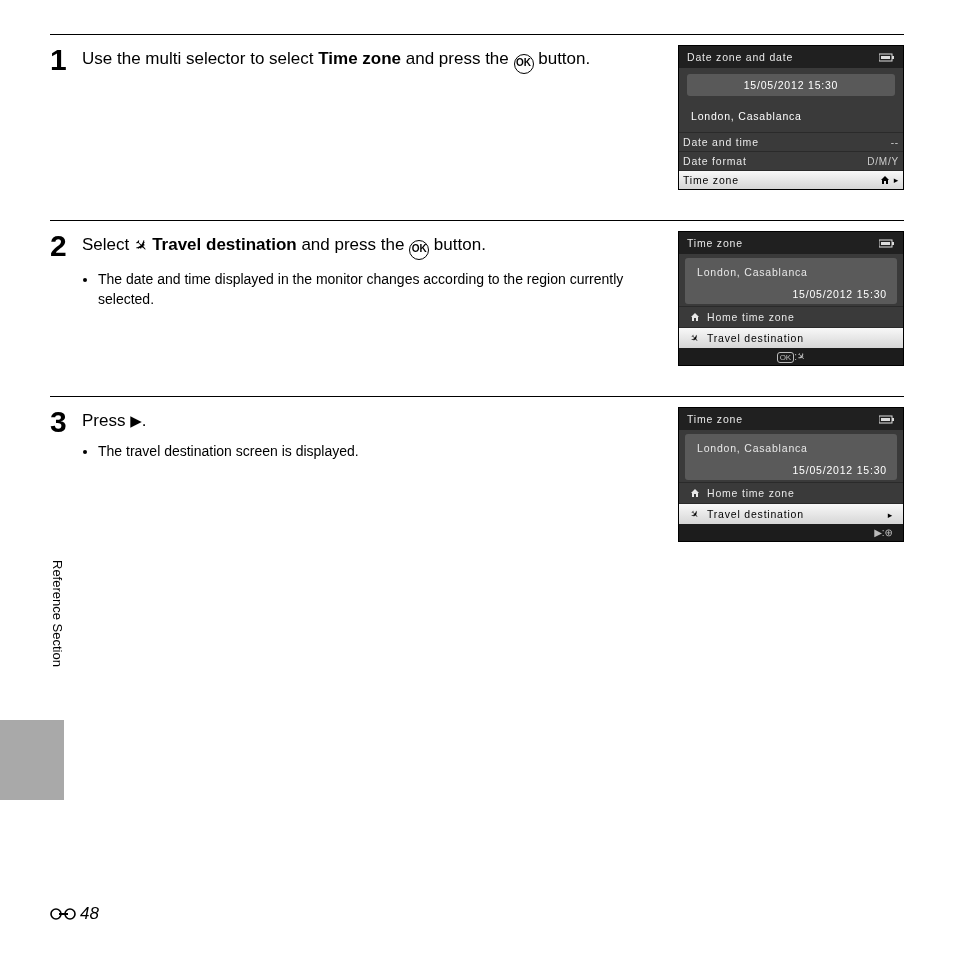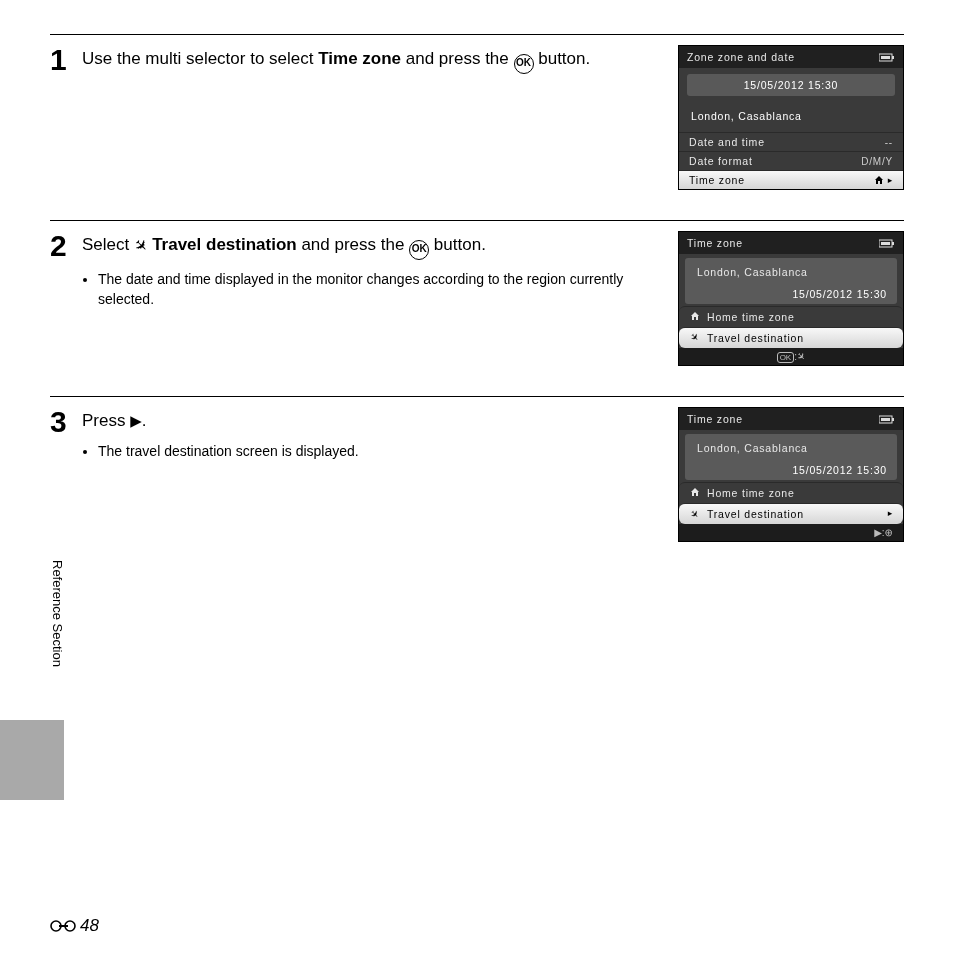--- a/index.html
+++ b/index.html
@@ -120,38 +120,37 @@
   .screen .loc-box .dt2 {
     text-align:right;
     color:#fff;
     font-size:10.5px;
     padding-top:10px;
   }
   .screen .row {
     display:flex;
     justify-content:space-between;
     align-items:center;
-    padding:3px 10px;
+    padding:3px 4px;
     font-size:10.5px;
     background:#3a3a3a;
     border-top:1px solid #2a2a2a;
   }
   .screen .row.sel {
     background: linear-gradient(#f8f8f8,#d6d6d6);
     color:#000;
   }
   .screen .row .right { color:#ccc; font-size:10px; }
   .screen .opt {
     display:flex;
-    align-items:flex-start;
+    align-items:flex-end;
     gap:6px;
     padding:4px 10px;
     font-size:10.5px;
     border-top:1px solid #2a2a2a;
-    border-radius:6px;
   }
   .screen .opt .ico { width:12px; text-align:center; font-size:10px; }
   .screen .opt.sel {
     background: linear-gradient(#f8f8f8,#d6d6d6);
     color:#000;
   }
   .screen .footer {
     background:#1c1c1c;
     color:#bbb;
     font-size:10px;
@@ -170,21 +169,21 @@
     position:absolute;
     left:0;
     top:720px;
     width:64px;
     height:80px;
     background:#a9a9a9;
   }
   .page-num {
     position:absolute;
     left:50px;
-    bottom:18px;
+    bottom:30px;
     font-size:17px;
     font-style: italic;
     display:flex;
     align-items:center;
     gap:4px;
   }
   .page-num svg { display:block; }
   .home-ico svg { display:inline-block; vertical-align:-1px; }
 </style>
 </head>
@@ -195,21 +194,21 @@
   <div class="step-row">
     <div class="step-num">1</div>
     <div class="step-body">
       <div class="step-text">
         <span>Use the multi selector to select </span><span class="bold">Time zone</span><span> and press the </span><span class="ok-badge">OK</span><span> button.</span>
       </div>
     </div>
 
     <div class="screen">
       <div class="hdr">
-        <span>Zone zone and date</span>
+        <span>Date zone and date</span>
         <span class="batt">
           <svg width="16" height="9">
               <rect x="0" y="1" width="13" height="7" fill="none" stroke="#ddd" stroke-width="1"></rect>
               <rect x="13" y="3" width="2" height="3" fill="#ddd"></rect>
               <rect x="2" y="3" width="9" height="3" fill="#ddd"></rect>
             </svg>
         </span>
       </div>
       <div class="panel">
         <div class="dt">15/05/2012 15:30</div>

